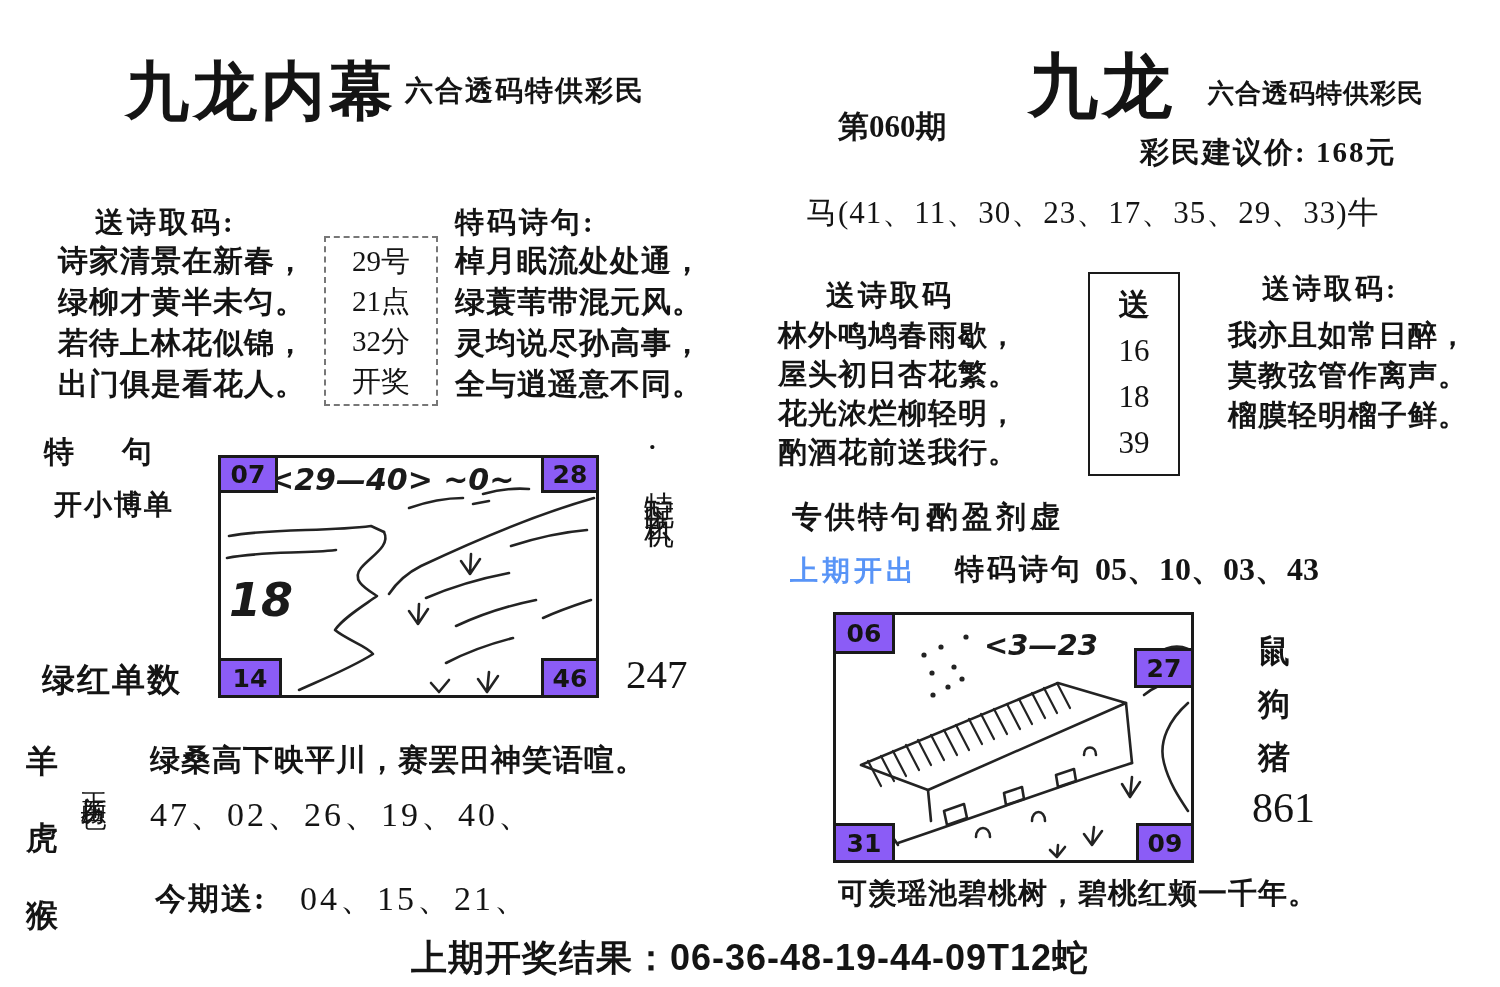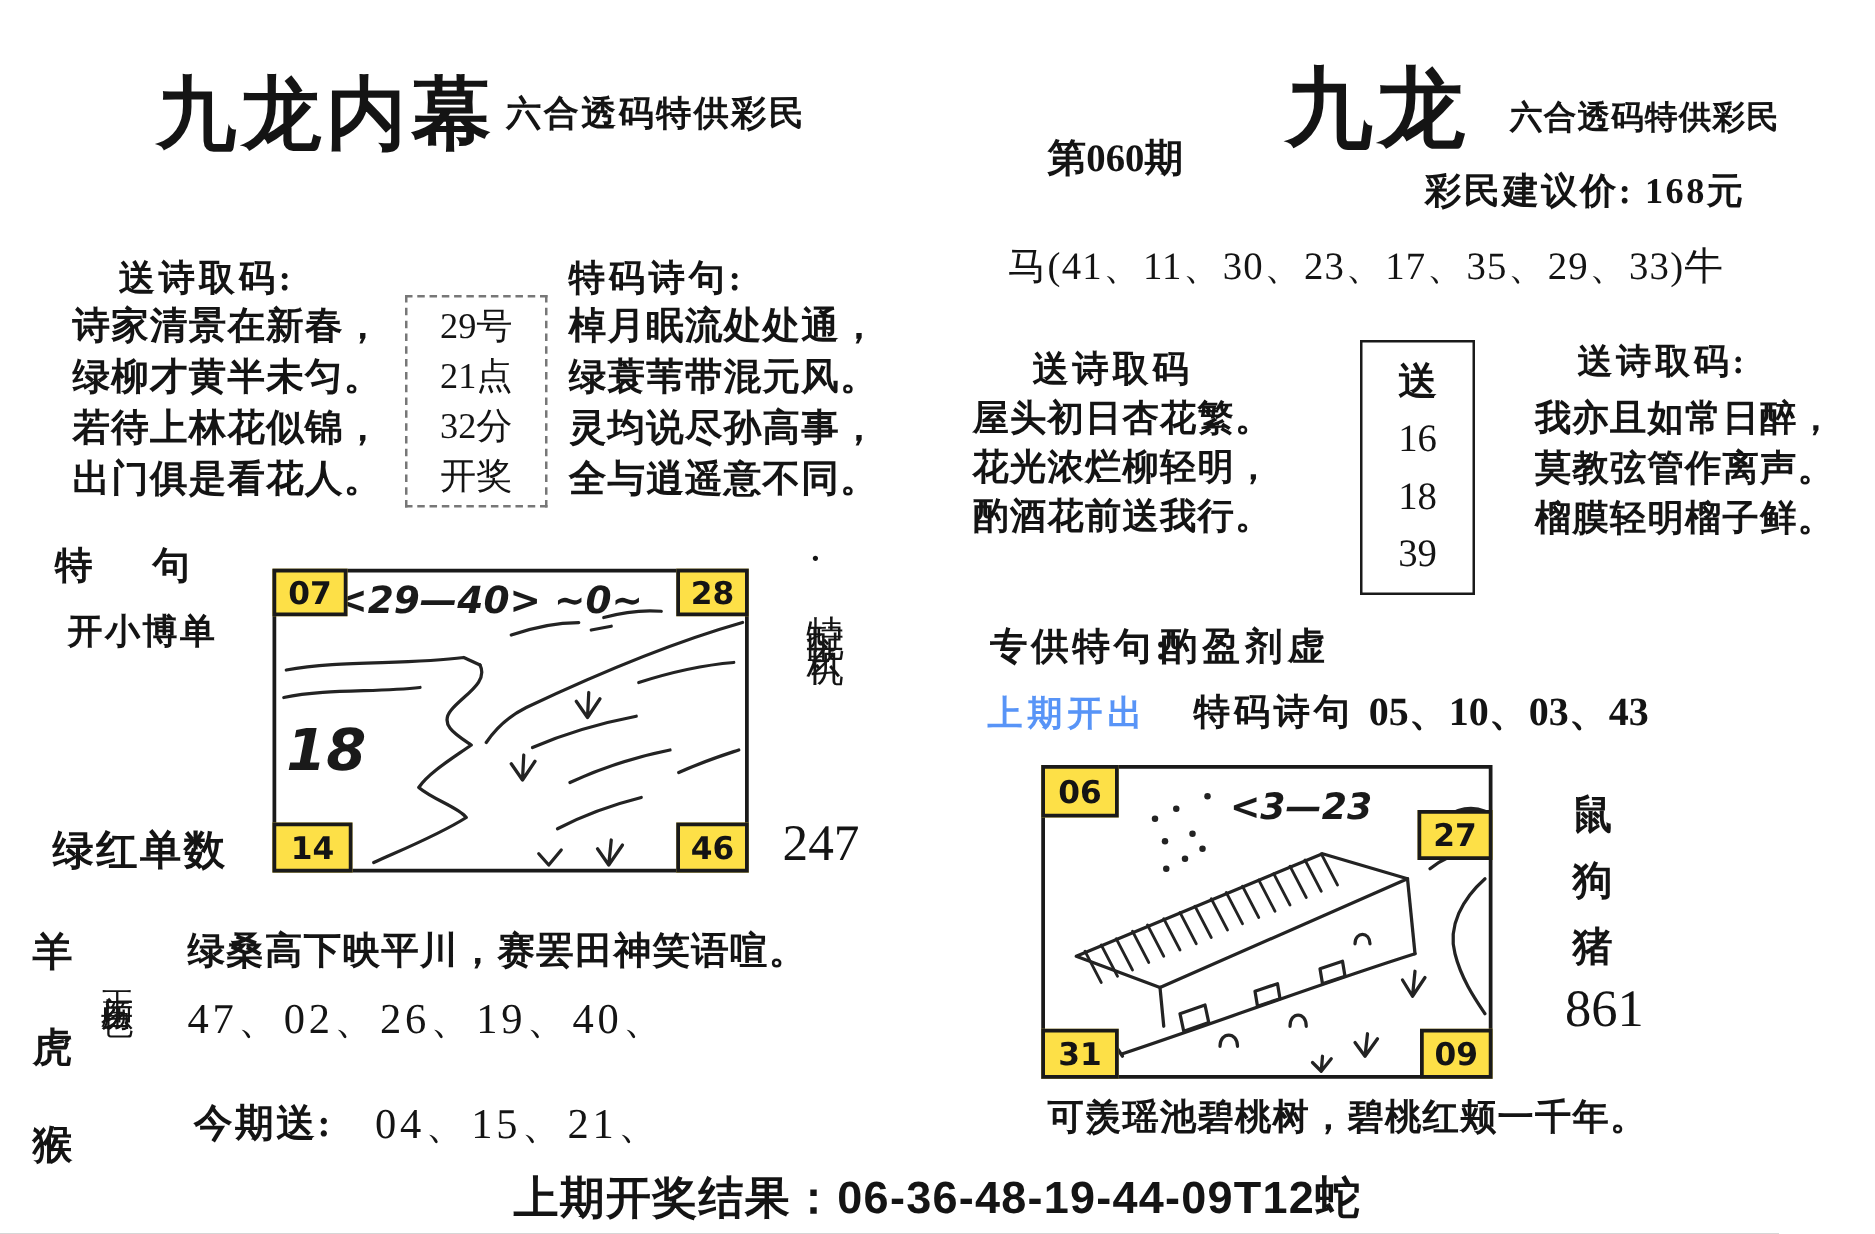--- a/index.html
+++ b/index.html
@@ -6,21 +6,21 @@
   .page{position:relative;width:1500px;height:987px;background:#ffffff;color:#141414;
         font-family:"Liberation Serif",serif;overflow:hidden;}
   .abs{position:absolute;}
   .brush{font-weight:900;letter-spacing:4px;}
   .kai{font-weight:bold;}
   .song{font-weight:normal;}
   .poem div{white-space:nowrap;letter-spacing:1px;}
   .v{writing-mode:vertical-rl;text-orientation:upright;}
   .col{display:flex;flex-direction:column;align-items:center;}
   .sketch-box{position:absolute;border:3px solid #1a1a1a;background:#fff;}
-  .tab{position:absolute;background:#fde047;border:3px solid #1a1a1a;display:flex;
+  .tab{position:absolute;background:#8b5cf6;border:3px solid #1a1a1a;display:flex;
        align-items:center;justify-content:center;
        font-family:"DejaVu Sans",sans-serif;font-weight:bold;font-size:25px;}
   svg{display:block;}
   svg path, svg line{stroke:#232323;stroke-width:2.6;fill:none;stroke-linecap:round;stroke-linejoin:round;}
   svg circle{fill:#232323;stroke:none;}
   svg text{fill:#1a1a1a;font-family:"DejaVu Sans",sans-serif;font-style:italic;font-weight:bold;}
 </style>
 </head>
 <body>
 
@@ -54,20 +54,21 @@
   <div class="abs kai" style="left:455px;top:203px;font-size:29px;letter-spacing:3px;">特码诗句:</div>
   <div class="abs poem kai" style="left:455px;top:240px;font-size:30px;line-height:41px;">
     <div>棹月眠流处处通，</div>
     <div>绿蓑苇带混元风。</div>
     <div>灵均说尽孙高事，</div>
     <div>全与逍遥意不同。</div>
   </div>
 
   <div class="abs kai" style="left:826px;top:276px;font-size:29px;letter-spacing:3px;">送诗取码</div>
   <div class="abs poem kai" style="left:778px;top:316px;font-size:29px;line-height:39px;">
+    <div>林外鸣鸠春雨歇，</div>
     <div>屋头初日杏花繁。</div>
     <div>花光浓烂柳轻明，</div>
     <div>酌酒花前送我行。</div>
   </div>
   <div class="abs col song" style="left:1088px;top:272px;width:88px;height:200px;border:2.5px solid #1a1a1a;justify-content:center;font-size:31px;line-height:46px;">
     <div class="kai">送</div>
     <div>16</div>
     <div>18</div>
     <div>39</div>
   </div>

